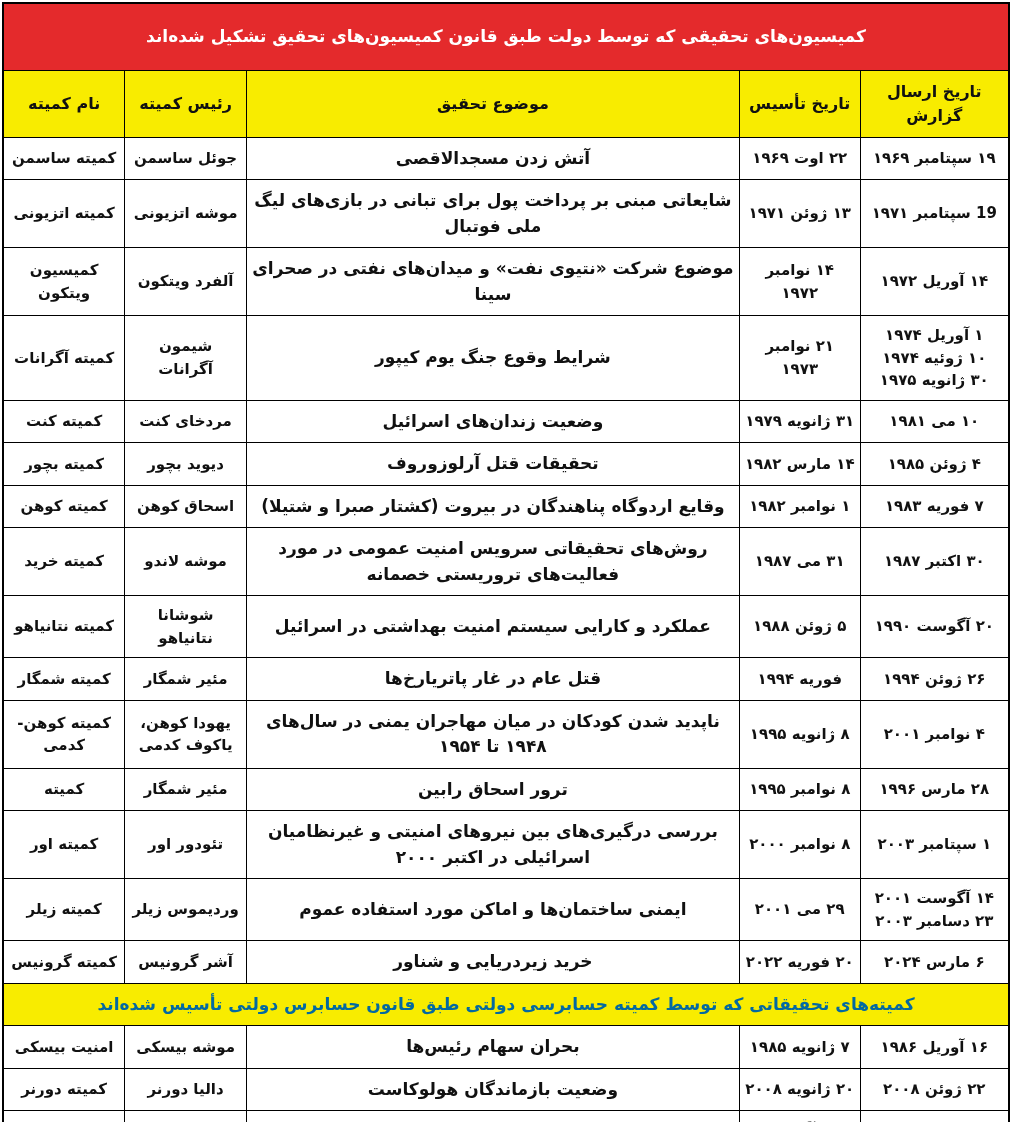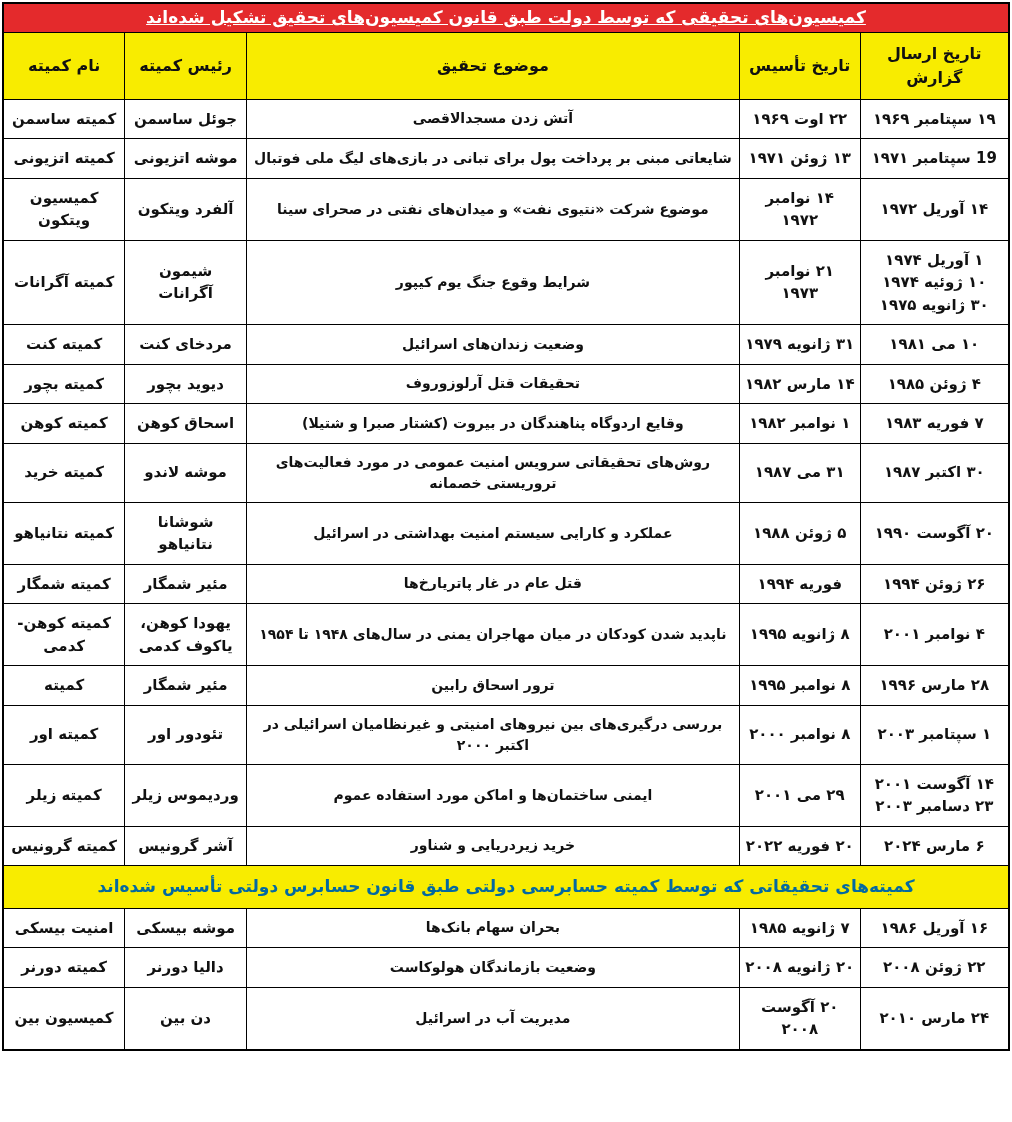--- a/index.html
+++ b/index.html
@@ -36,35 +36,34 @@
     padding:8px 5px;
     font-size:15px;
     line-height:1.5;
     white-space:pre-line;
     word-wrap:break-word;
   }
   .banner-red{
     background:var(--banner_red);
     color:#ffffff;
     font-size:17px;
-    padding:1px 6px;
-    text-decoration:underline;
+    padding:20px 6px;
   }
   .banner-yellow{
     background:var(--header_yellow);
     color:#0369a1;
     font-size:17px;
     padding:8px 6px;
   }
   thead th.colhead{
     background:var(--header_yellow);
     font-size:16px;
     padding:9px 4px;
   }
-  td.cell-subject{font-size:14px;}
+  td.cell-subject{font-size:17px;}
   td.cell-name, td.cell-chair{font-size:15px;}
   td.cell-established, td.cell-reported{font-size:15px;}
 </style>
 </head>
 <body>
 
 <div class="page">
   <table>
     <colgroup>
       <col style="width:12.1%">
@@ -199,21 +198,21 @@
       </tbody>
     <tbody>
       <tr>
         <td colspan="5" class="banner-yellow">کمیته‌های تحقیقاتی که توسط کمیته حسابرسی دولتی طبق قانون حسابرس دولتی تأسیس شده‌اند</td>
       </tr>
     </tbody>
     <tbody id="tbody-section2">
         <tr>
           <td class="cell-name">امنیت بیسکی</td>
           <td class="cell-chair">موشه بیسکی</td>
-          <td class="cell-subject">بحران سهام بانک‌ها</td>
+          <td class="cell-subject">بحران سهام رئیس‌ها</td>
           <td class="cell-established">۷ ژانویه ۱۹۸۵</td>
           <td class="cell-reported">۱۶ آوریل ۱۹۸۶</td>
         </tr>
         <tr>
           <td class="cell-name">کمیته دورنر</td>
           <td class="cell-chair">دالیا دورنر</td>
           <td class="cell-subject">وضعیت بازماندگان هولوکاست</td>
           <td class="cell-established">۲۰ ژانویه ۲۰۰۸</td>
           <td class="cell-reported">۲۲ ژوئن ۲۰۰۸</td>
         </tr>

